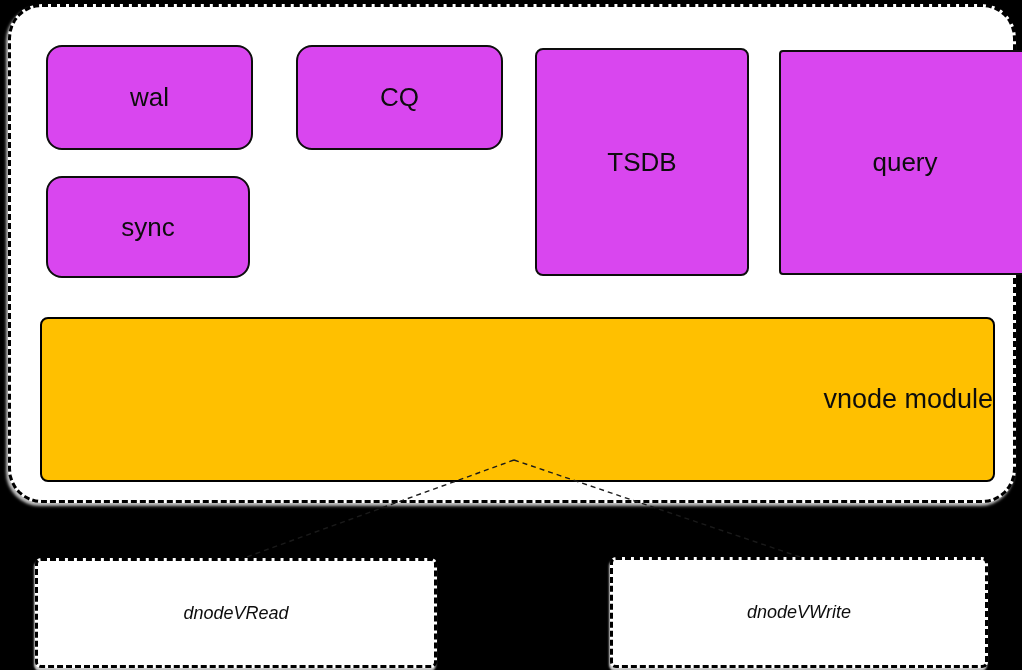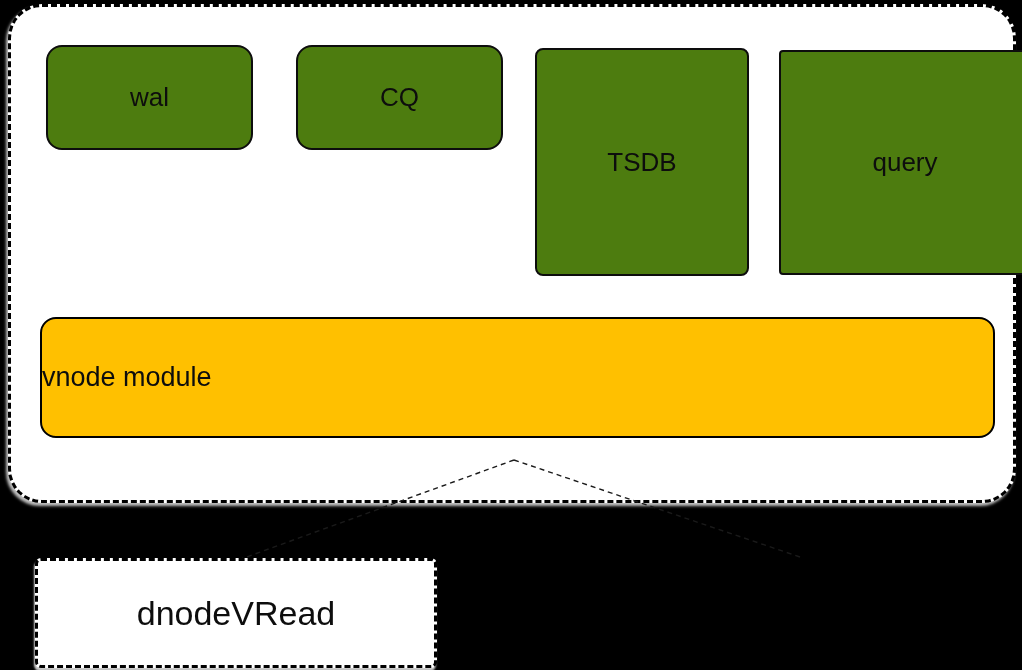--- a/index.html
+++ b/index.html
@@ -29,21 +29,21 @@
     background: #ffffff;
     border: 3px dashed #000000;
     border-radius: 34px;
     box-shadow: -2px 3px 3px rgba(255,255,255,0.75);
   }
 
   
   .mod-box {
     position: absolute;
     box-sizing: border-box;
-    background: #4d7c0f;
+    background: #d946ef;
     border: 2px solid #0d0d0d;
     border-radius: 16px;
     display: flex;
     align-items: center;
     justify-content: center;
     font-size: 26px;
     color: #0d0d0d;
   }
   .mod-wal    { left: 35px; top: 38px;  width: 207px; height: 105px; }
   .mod-cq     { left: 285px; top: 38px; width: 207px; height: 105px; text-align: right; }
@@ -51,28 +51,28 @@
   .mod-events { left: 285px; top: 169px; width: 207px; height: 102px; }
   .mod-tsdb   { left: 524px; top: 41px; width: 214px; height: 228px; border-radius: 8px; }
   .mod-query  { left: 768px; top: 43px; width: 252px; height: 225px; border-radius: 4px; }
 
   
   .vnode-bar {
     position: absolute;
     left: 29px;
     top: 310px;
     width: 955px;
-    height: 121px;
+    height: 165px;
     box-sizing: border-box;
     background: #FFC000;
     border: 2.5px solid #000000;
-    border-radius: 16px;
+    border-radius: 8px;
     display: flex;
     align-items: center;
-    justify-content: flex-start;
+    justify-content: flex-end;
     font-size: 27px;
     color: #0d0d0d;
   }
 
   
   .connectors {
     position: absolute;
     left: 0;
     top: 0;
     width: 1022px;
@@ -83,23 +83,24 @@
   
   .dnode-box {
     position: absolute;
     box-sizing: border-box;
     background: #ffffff;
     border: 3px dashed #000000;
     border-radius: 6px;
     display: flex;
     align-items: center;
     justify-content: center;
-    font-size: 34px;
+    font-size: 18px;
     color: #0d0d0d;
     box-shadow: -1px 3px 2px rgba(255,255,255,0.8);
+    font-style: italic;
   }
   .dnode-read  { left: 35px;  top: 558px; width: 402px; height: 110px; }
   .dnode-write { left: 610px; top: 557px; width: 378px; height: 111px; }
 
   .label { white-space: nowrap; }
 </style>
 </head>
 <body>
 
 <div class="stage">
@@ -107,20 +108,23 @@
   <div class="vnode-group">
 
     <div class="mod-box mod-wal">
       <span class="label">wal</span>
     </div>
 
     <div class="mod-box mod-cq">
       <span class="label">CQ</span>
     </div>
 
+    <div class="mod-box mod-sync">
+      <span class="label">sync</span>
+    </div>
 
 
     <div class="mod-box mod-tsdb">
       <span class="label">TSDB</span>
     </div>
 
     <div class="mod-box mod-query">
       <span class="label">query</span>
     </div>
 
@@ -132,14 +136,17 @@
 
   <svg class="connectors" viewBox="0 0 1022 670" xmlns="http://www.w3.org/2000/svg" aria-hidden="true">
     <line x1="514" y1="460" x2="241" y2="559" stroke="#1a1a1a" stroke-width="1.4" stroke-dasharray="5 4"></line>
     <line x1="514" y1="460" x2="803" y2="558" stroke="#1a1a1a" stroke-width="1.4" stroke-dasharray="5 4"></line>
   </svg>
 
   <div class="dnode-box dnode-read">
     <span class="label">dnodeVRead</span>
   </div>
 
+  <div class="dnode-box dnode-write">
+    <span class="label">dnodeVWrite</span>
+  </div>
 
 </div>
 
 </body></html>

